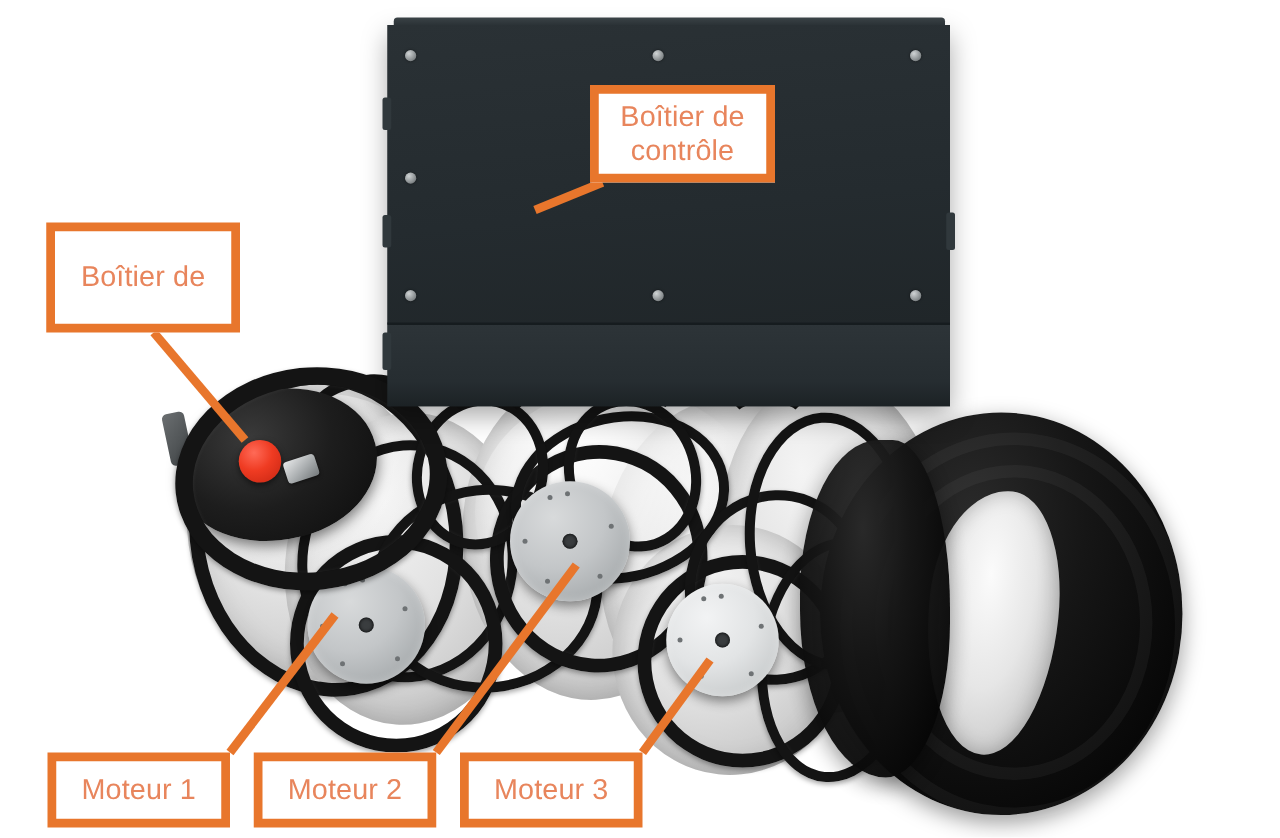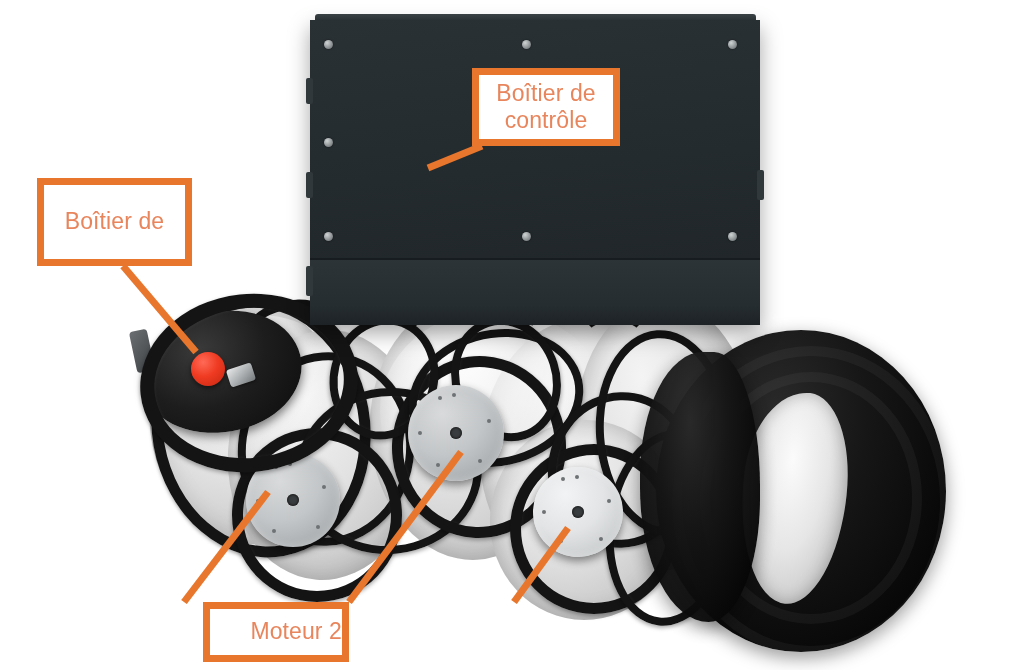--- a/index.html
+++ b/index.html
@@ -203,21 +203,31 @@
       <span>contrôle</span>
     </div>
   </div>
 
   <div class="callout" id="co-1" style="left: 37px; top: 178px; width: 155px; height: 88px;">
     <div>
       <span>Boîtier de</span>
     </div>
   </div>
 
-
-  <div class="callout small" id="co-3" style="left: 203px; top: 602px; width: 146px; height: 60px; justify-content: flex-end;">
+  <div class="callout small" id="co-2" style="left: 38px; top: 602px; width: 146px; height: 60px;">
+    <div>
+        <span>Moteur 1</span>
+      </div>
+  </div>
+
+  <div class="callout small" id="co-3" style="left: 203px; top: 602px; width: 146px; height: 60px;">
     <div>
         <span>Moteur 2</span>
       </div>
   </div>
 
+  <div class="callout small" id="co-4" style="left: 368px; top: 602px; width: 146px; height: 60px;">
+    <div>
+        <span>Moteur 3</span>
+      </div>
+  </div>
 
 </div>
 
 </body></html>

